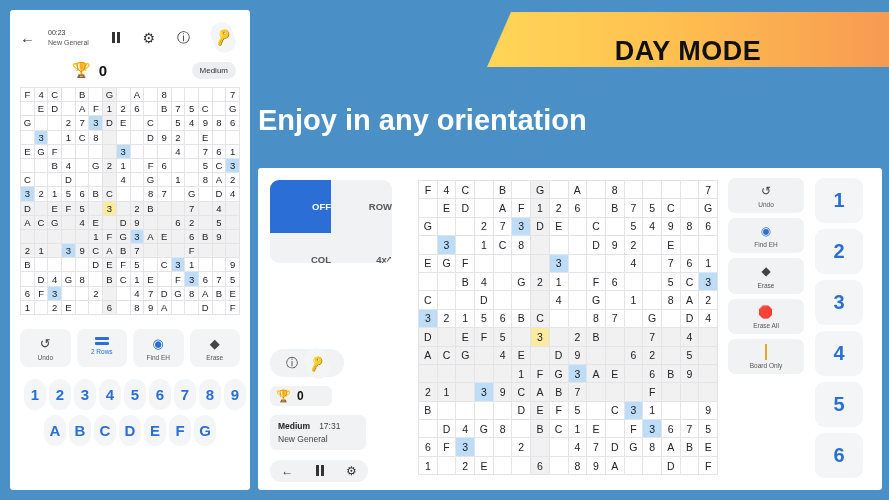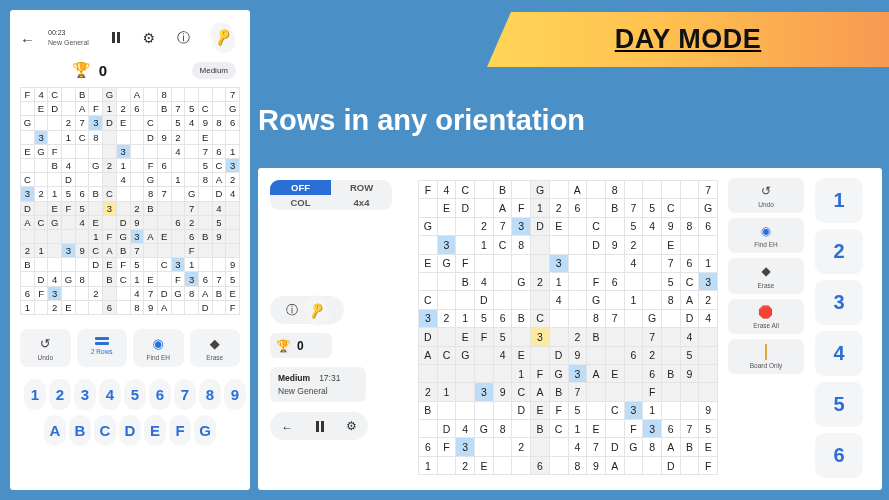--- a/index.html
+++ b/index.html
@@ -85,21 +85,21 @@
     width:22px; height:31px; display:flex; align-items:center; justify-content:center;
     color:#2b6fd6; font-size:15px; font-weight:bold;
   }
   #pad1 .key:last-child { margin-right:-10px; }
 
   
   #banner {
     position:absolute; left:487px; top:12px; width:402px; height:55px;
     background:linear-gradient(90deg,#ffd657 0%, #ffc04f 45%, #f79a52 100%);
     clip-path:polygon(24px 0, 100% 0, 100% 100%, 0 100%);
-    display:flex; align-items:center; justify-content:center;text-decoration:underline;
+    display:flex; align-items:flex-end; justify-content:center;
   }
   #banner-text {
     font-size:27px; font-weight:bold; color:#111; letter-spacing:0.5px;
   }
 
   #headline {
     position:absolute; left:258px; top:104px;
     font-size:29px; font-weight:bold; color:#ffffff;
   }
 
@@ -109,21 +109,21 @@
     background:#ffffff; border-radius:3px; overflow:hidden;
     display:flex;
   }
   #tb-left { width:160px; padding:12px 10px 8px 12px; display:flex; flex-direction:column; }
   .modepad {
     background:#f1f2f4; border-radius:9px; overflow:hidden;
     display:grid; grid-template-columns:1fr 1fr; width:122px;
   }
   .modepad div {
     font-size:9.5px; font-weight:bold; color:#555;
-    padding:2px 0; text-align:center;
+    padding:21px 0; text-align:right;
   }
   .modepad div.on { background:#2b6fd6; color:#fff; }
 
   .infopill {
     margin-top:86px; background:#f1f2f4; border-radius:14px;
     width:74px; height:28px; display:flex; align-items:center; justify-content:center; gap:8px;
   }
   .infopill .ic { font-size:12px; }
   .scorepill {
     margin-top:9px; background:#f1f2f4; border-radius:6px;
@@ -536,21 +536,21 @@
       <div class="key">E</div>
       <div class="key">F</div>
       <div class="key">G</div>
     </div>
 </div>
 
 <div id="banner">
   <div id="banner-text">DAY MODE</div>
 </div>
 
-<div id="headline">Rows in any orientation</div>
+<div id="headline">Enjoy in any orientation</div>
 
 <div id="tablet">
 
   <div id="tb-left">
     <div class="modepad">
       <div class="on">OFF</div>
       <div>ROW</div>
       <div>COL</div>
       <div>4x4</div>
     </div>

